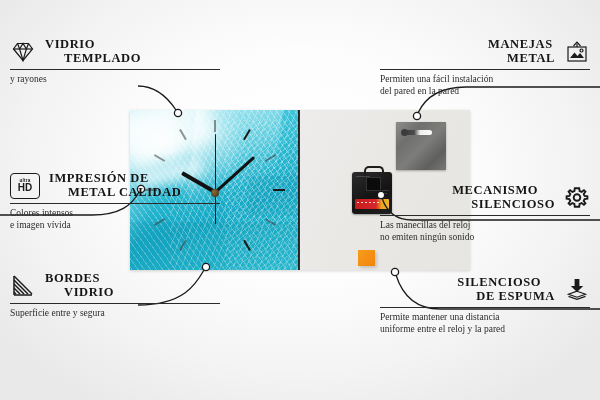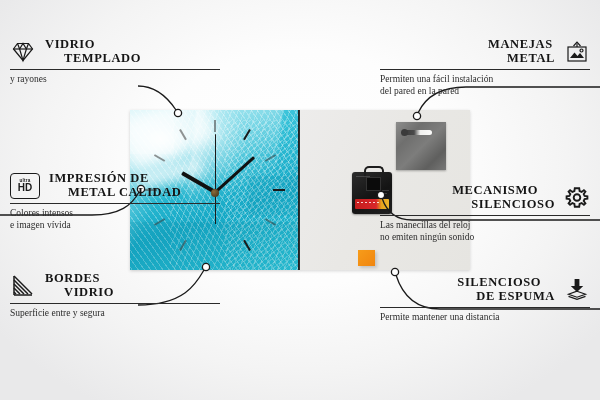--- a/index.html
+++ b/index.html
@@ -336,16 +336,17 @@
         </svg>
       </span>
       <div class="feat-title">
         <span>SILENCIOSO</span>
         <span class="l2">DE ESPUMA</span>
       </div>
     </div>
     <div class="feat-rule"></div>
     <div class="feat-desc">
       <div>Permite mantener una distancia</div>
+      <div>uniforme entre el reloj y la pared</div>
     </div>
   </div>
 
 </div>
 
 </body></html>

